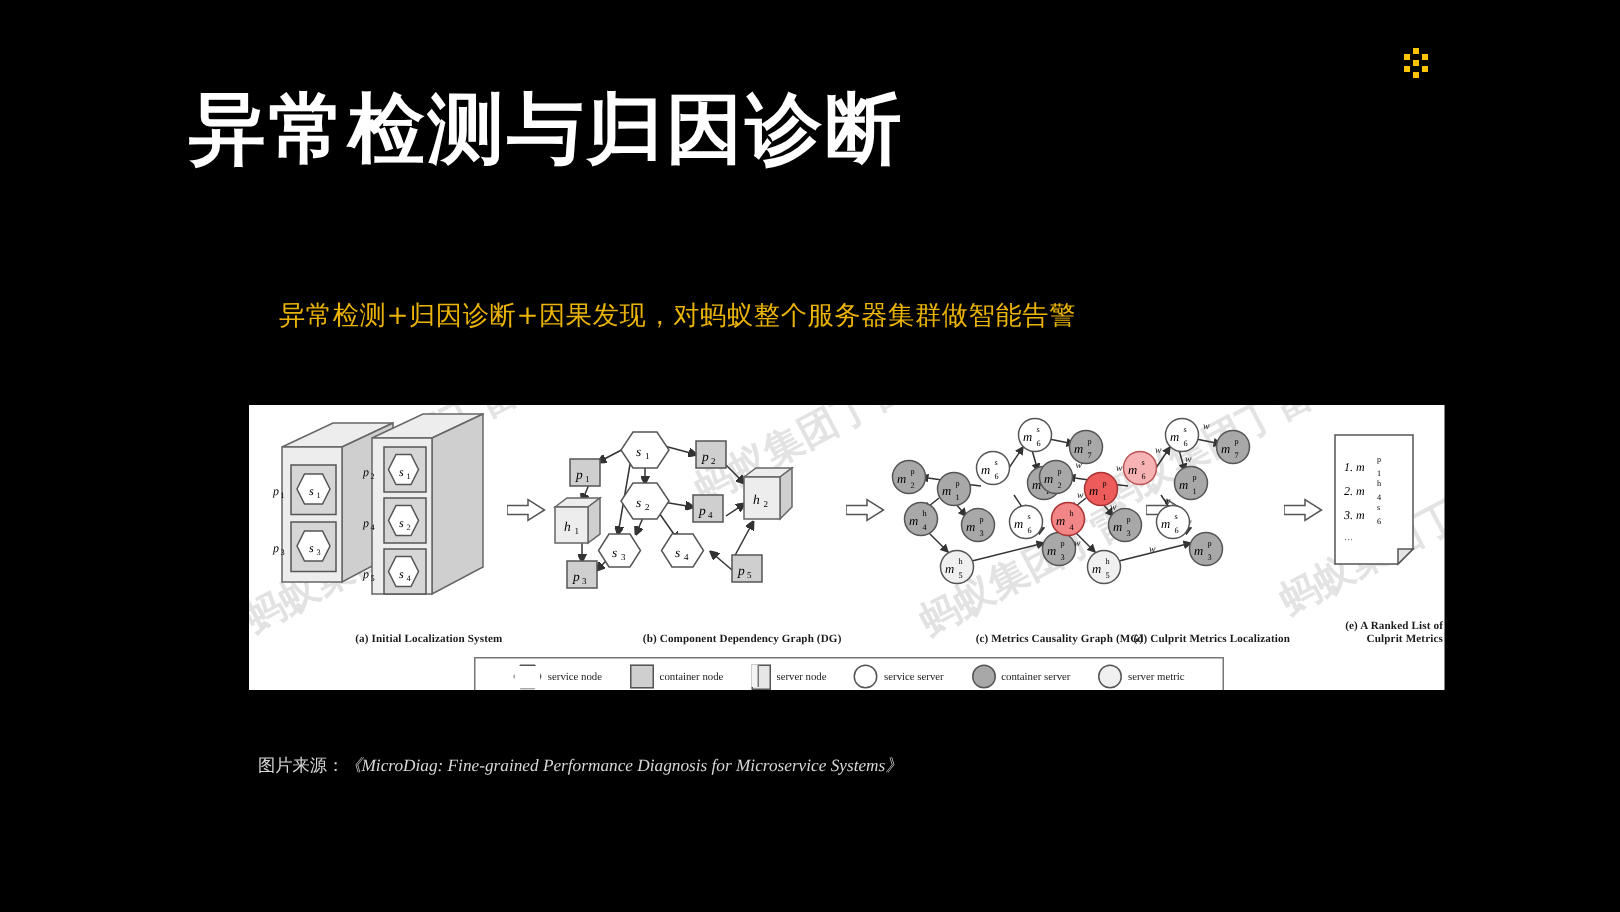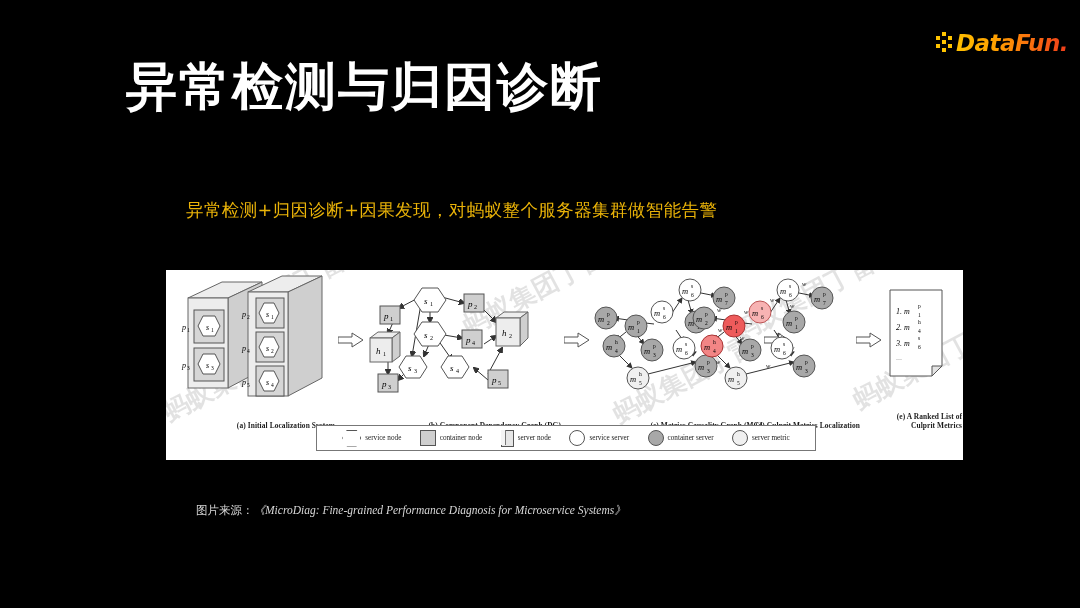--- a/index.html
+++ b/index.html
@@ -36,60 +36,59 @@
 
   .panel{position:absolute;top:0;height:160px;}
   .cap{position:absolute;bottom:0;width:100%;text-align:right;
        font-size:7.4px;color:#1b1b1b;font-family:"Liberation Serif","DejaVu Serif",serif;
        font-weight:bold;letter-spacing:.1px;}
 
   
   .arrow{position:absolute;top:62px;width:26px;height:16px;}
 
   
-  .legend{position:absolute;left:150px;top:155px;width:500px;height:26px;
+  .legend{position:absolute;left:150px;top:168px;width:500px;height:26px;
           border:1px solid #777;background:#fff;display:flex;align-items:center;
           justify-content:space-around;padding:0 16px;box-sizing:border-box;}
   .leg-item{display:flex;align-items:center;gap:4px;}
   .leg-item span{font-size:7.2px;color:#1b1b1b;white-space:nowrap;
                  font-family:"Liberation Serif","DejaVu Serif",serif;}
 
   
   .hexsm{width:17px;height:15px;background:#fff;border:1px solid #555;
          clip-path:polygon(25% 0,75% 0,100% 50%,75% 100%,25% 100%,0 50%);}
   .sqsm{width:14px;height:14px;background:#cfcfcf;border:1px solid #555;}
   .boxsm{width:11px;height:15px;background:#e6e6e6;border:1px solid #555;position:relative;}
   .boxsm:after{content:"";position:absolute;left:-1px;top:-1px;width:4px;height:15px;
                background:#f4f4f4;border-right:1px solid #777;}
   .cirW{width:14px;height:14px;border-radius:50%;background:#fff;border:1px solid #555;}
   .cirG{width:14px;height:14px;border-radius:50%;background:#a8a8a8;border:1px solid #555;}
   .cirL{width:14px;height:14px;border-radius:50%;background:#f0f0f0;border:1px solid #555;}
 
   
   .source{position:absolute;left:172px;top:503px;font-size:11.5px;color:#d8d8d8;
-          font-family:"DejaVu Sans","Liberation Sans",sans-serif;margin-left:24px;}
+          font-family:"DejaVu Sans","Liberation Sans",sans-serif;}
   .source i{font-family:"Liberation Serif","DejaVu Serif",serif;font-style:italic;}
 
   svg{display:block;}
   text{font-family:"Liberation Serif","DejaVu Serif",serif;}
 </style>
 </head>
 <body>
 
 <div class="logo">
   <div class="logo-dots">
     <i style="left:0;top:4px"></i>
       <i style="left:0;top:12px"></i>
     <i style="left:6px;top:0px"></i>
       <i style="left:6px;top:8px"></i>
       <i style="left:6px;top:16px"></i>
     <i style="left:12px;top:4px"></i>
       <i style="left:12px;top:12px"></i>
   </div>
-  <div class="logo-word">DataFun.</div>
 </div>
 
 <div class="title">异常检测与归因诊断</div>
 
 <div class="subtitle">异常检测+归因诊断+因果发现，对蚂蚁整个服务器集群做智能告警</div>
 
 <div class="figure">
   <div class="fig-inner">
 
     <div class="watermark">

